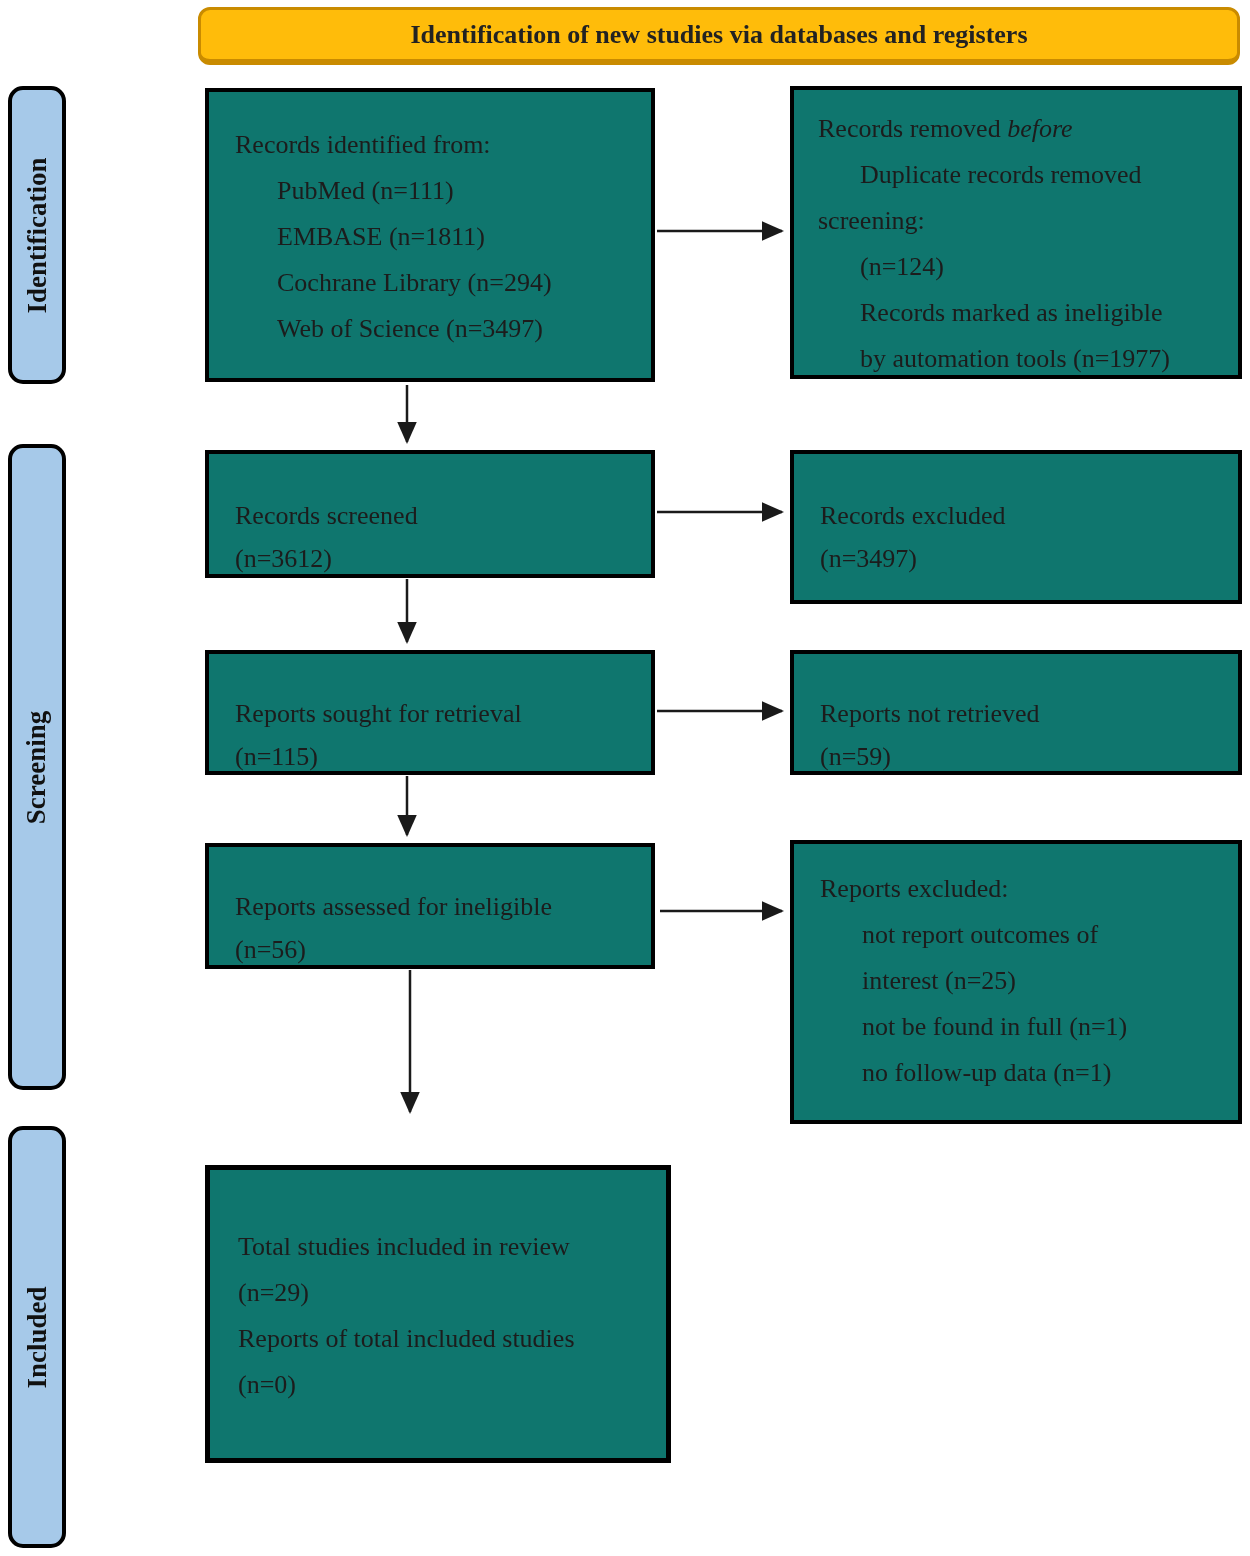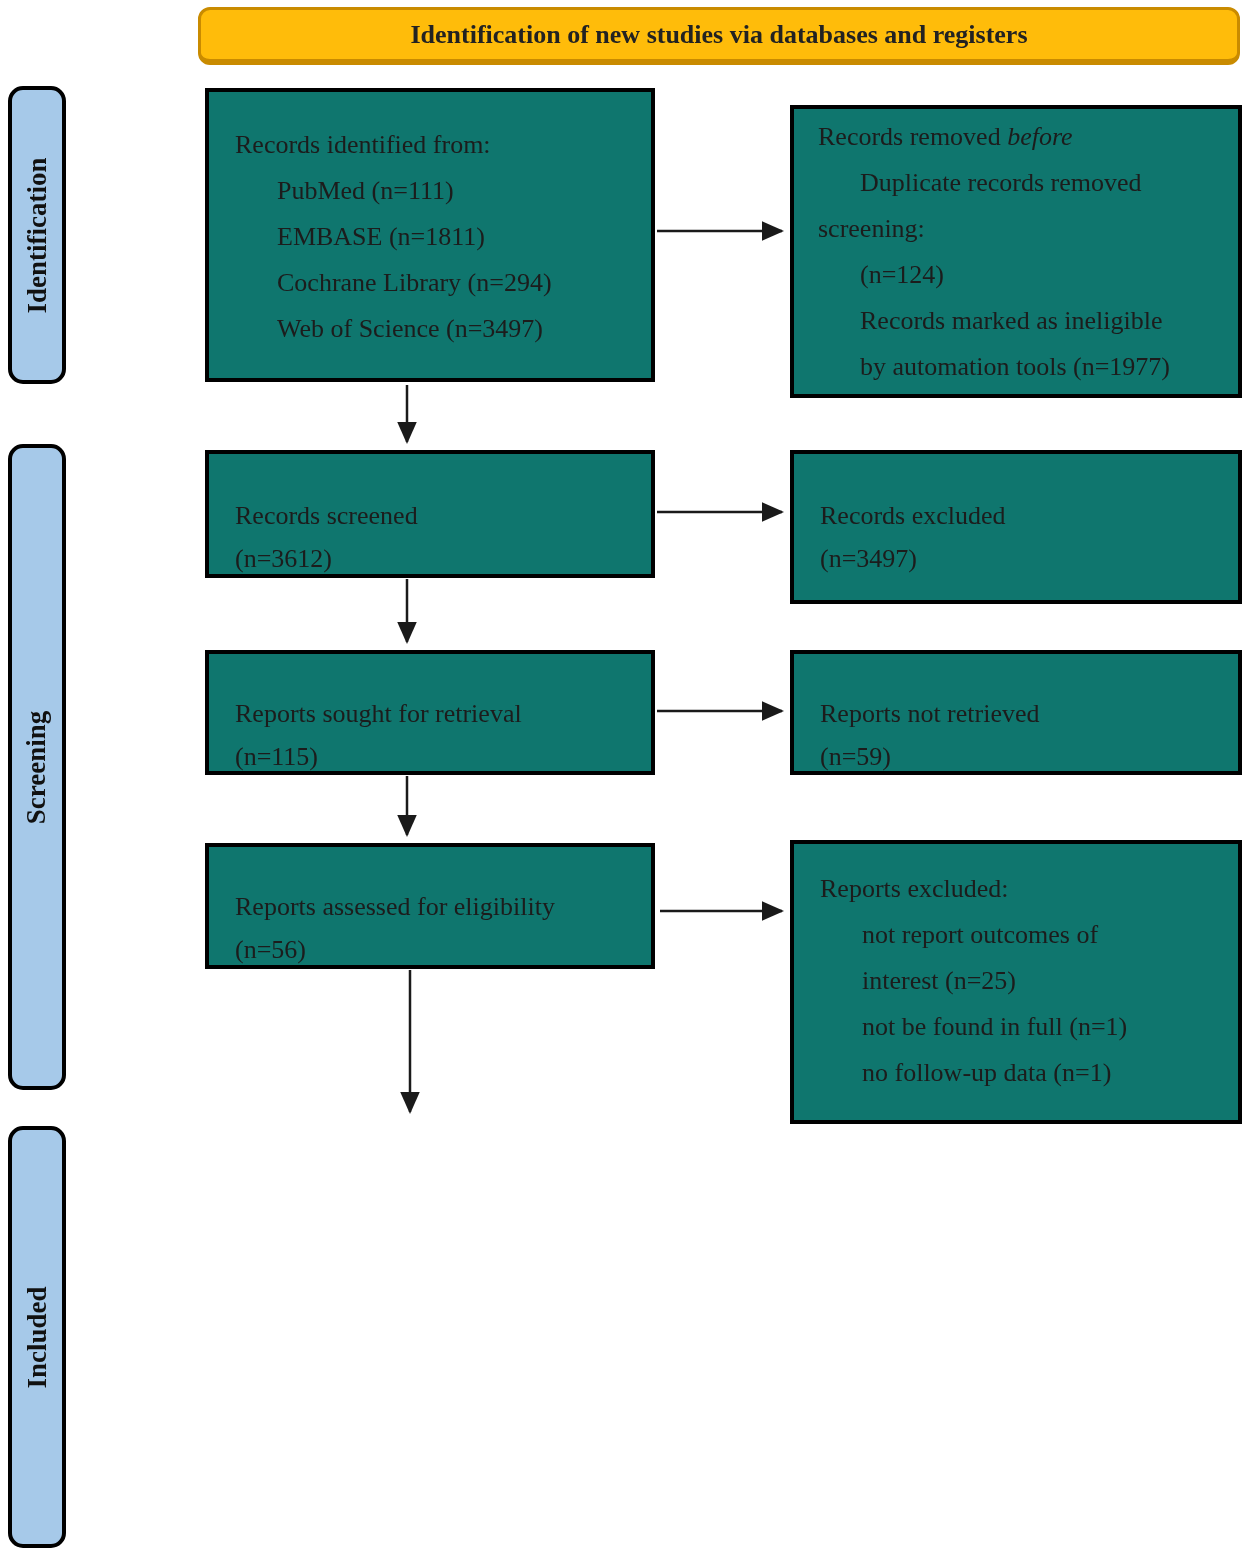--- a/index.html
+++ b/index.html
@@ -44,21 +44,21 @@
     box-sizing:border-box;
     background:#0f766e;
     border:4px solid var(--box-border);
     font-size:26px;
   }
   .box .ln{white-space:nowrap;}
   .box .indent{padding-left:42px;}
   .spacious .ln{line-height:46px;}
   .tight .ln{line-height:31px;margin-top:12px;}
   .box-identified{left:205px;top:88px;width:450px;height:294px;padding:30px 0 0 26px;}
-  .rbox-removed{left:790px;top:105px;width:452px;height:293px;padding:5px 0 0 24px;}
+  .rbox-removed{left:790px;top:86px;width:452px;height:293px;padding:16px 0 0 24px;}
   .box-screened{left:205px;top:450px;width:450px;height:128px;padding:34px 0 0 26px;}
   .rbox-excluded{left:790px;top:450px;width:452px;height:154px;padding:34px 0 12px 26px;}
   .box-sought{left:205px;top:650px;width:450px;height:125px;padding:32px 0 0 26px;}
   .rbox-notretrieved{left:790px;top:650px;width:452px;height:125px;padding:32px 0 0 26px;}
   .box-assessed{left:205px;top:843px;width:450px;height:126px;padding:32px 0 0 26px;}
   .rbox-reports-excluded{left:790px;top:840px;width:452px;height:284px;padding:22px 0 0 26px;}
   .box-included{left:205px;top:1165px;width:466px;height:298px;padding:54px 0 0 28px;border-width:5px;}
   
   .arrows{position:absolute;left:0;top:0;width:1250px;height:1556px;pointer-events:none;}
   .arrows line{stroke:#1a1a1a;stroke-width:2.5px;}
@@ -113,32 +113,38 @@
     <div class="ln">Reports sought for retrieval</div>
     <div class="ln">(n=115)</div>
   </div>
 
   <div class="box tight rbox-notretrieved">
     <div class="ln">Reports not retrieved</div>
     <div class="ln">(n=59)</div>
   </div>
 
   <div class="box tight box-assessed">
-    <div class="ln">Reports assessed for eligibility</div>
+    <div class="ln">Reports assessed for ineligible</div>
     <div class="ln">(n=56)</div>
   </div>
 
   <div class="box spacious rbox-reports-excluded">
     <div class="ln">Reports excluded:</div>
     <div class="ln indent">not report outcomes of</div>
     <div class="ln indent">interest (n=25)</div>
     <div class="ln indent">not be found in full (n=1)</div>
     <div class="ln indent">no follow-up data (n=1)</div>
   </div>
 
+  <div class="box spacious box-included">
+    <div class="ln">Total studies included in review</div>
+    <div class="ln">(n=29)</div>
+    <div class="ln">Reports of total included studies</div>
+    <div class="ln">(n=0)</div>
+  </div>
 
   <svg class="arrows" viewBox="0 0 1250 1556">
     <defs>
       <marker id="ah" markerWidth="10" markerHeight="9" refX="8.2" refY="4" orient="auto">
         <path d="M0,0 L9,4 L0,8 z" fill="#1a1a1a"></path>
       </marker>
     </defs>
     <line x1="407" y1="385" x2="407" y2="442" marker-end="url(#ah)"></line>
     <line x1="407" y1="579" x2="407" y2="642" marker-end="url(#ah)"></line>
     <line x1="407" y1="776" x2="407" y2="835" marker-end="url(#ah)"></line>

